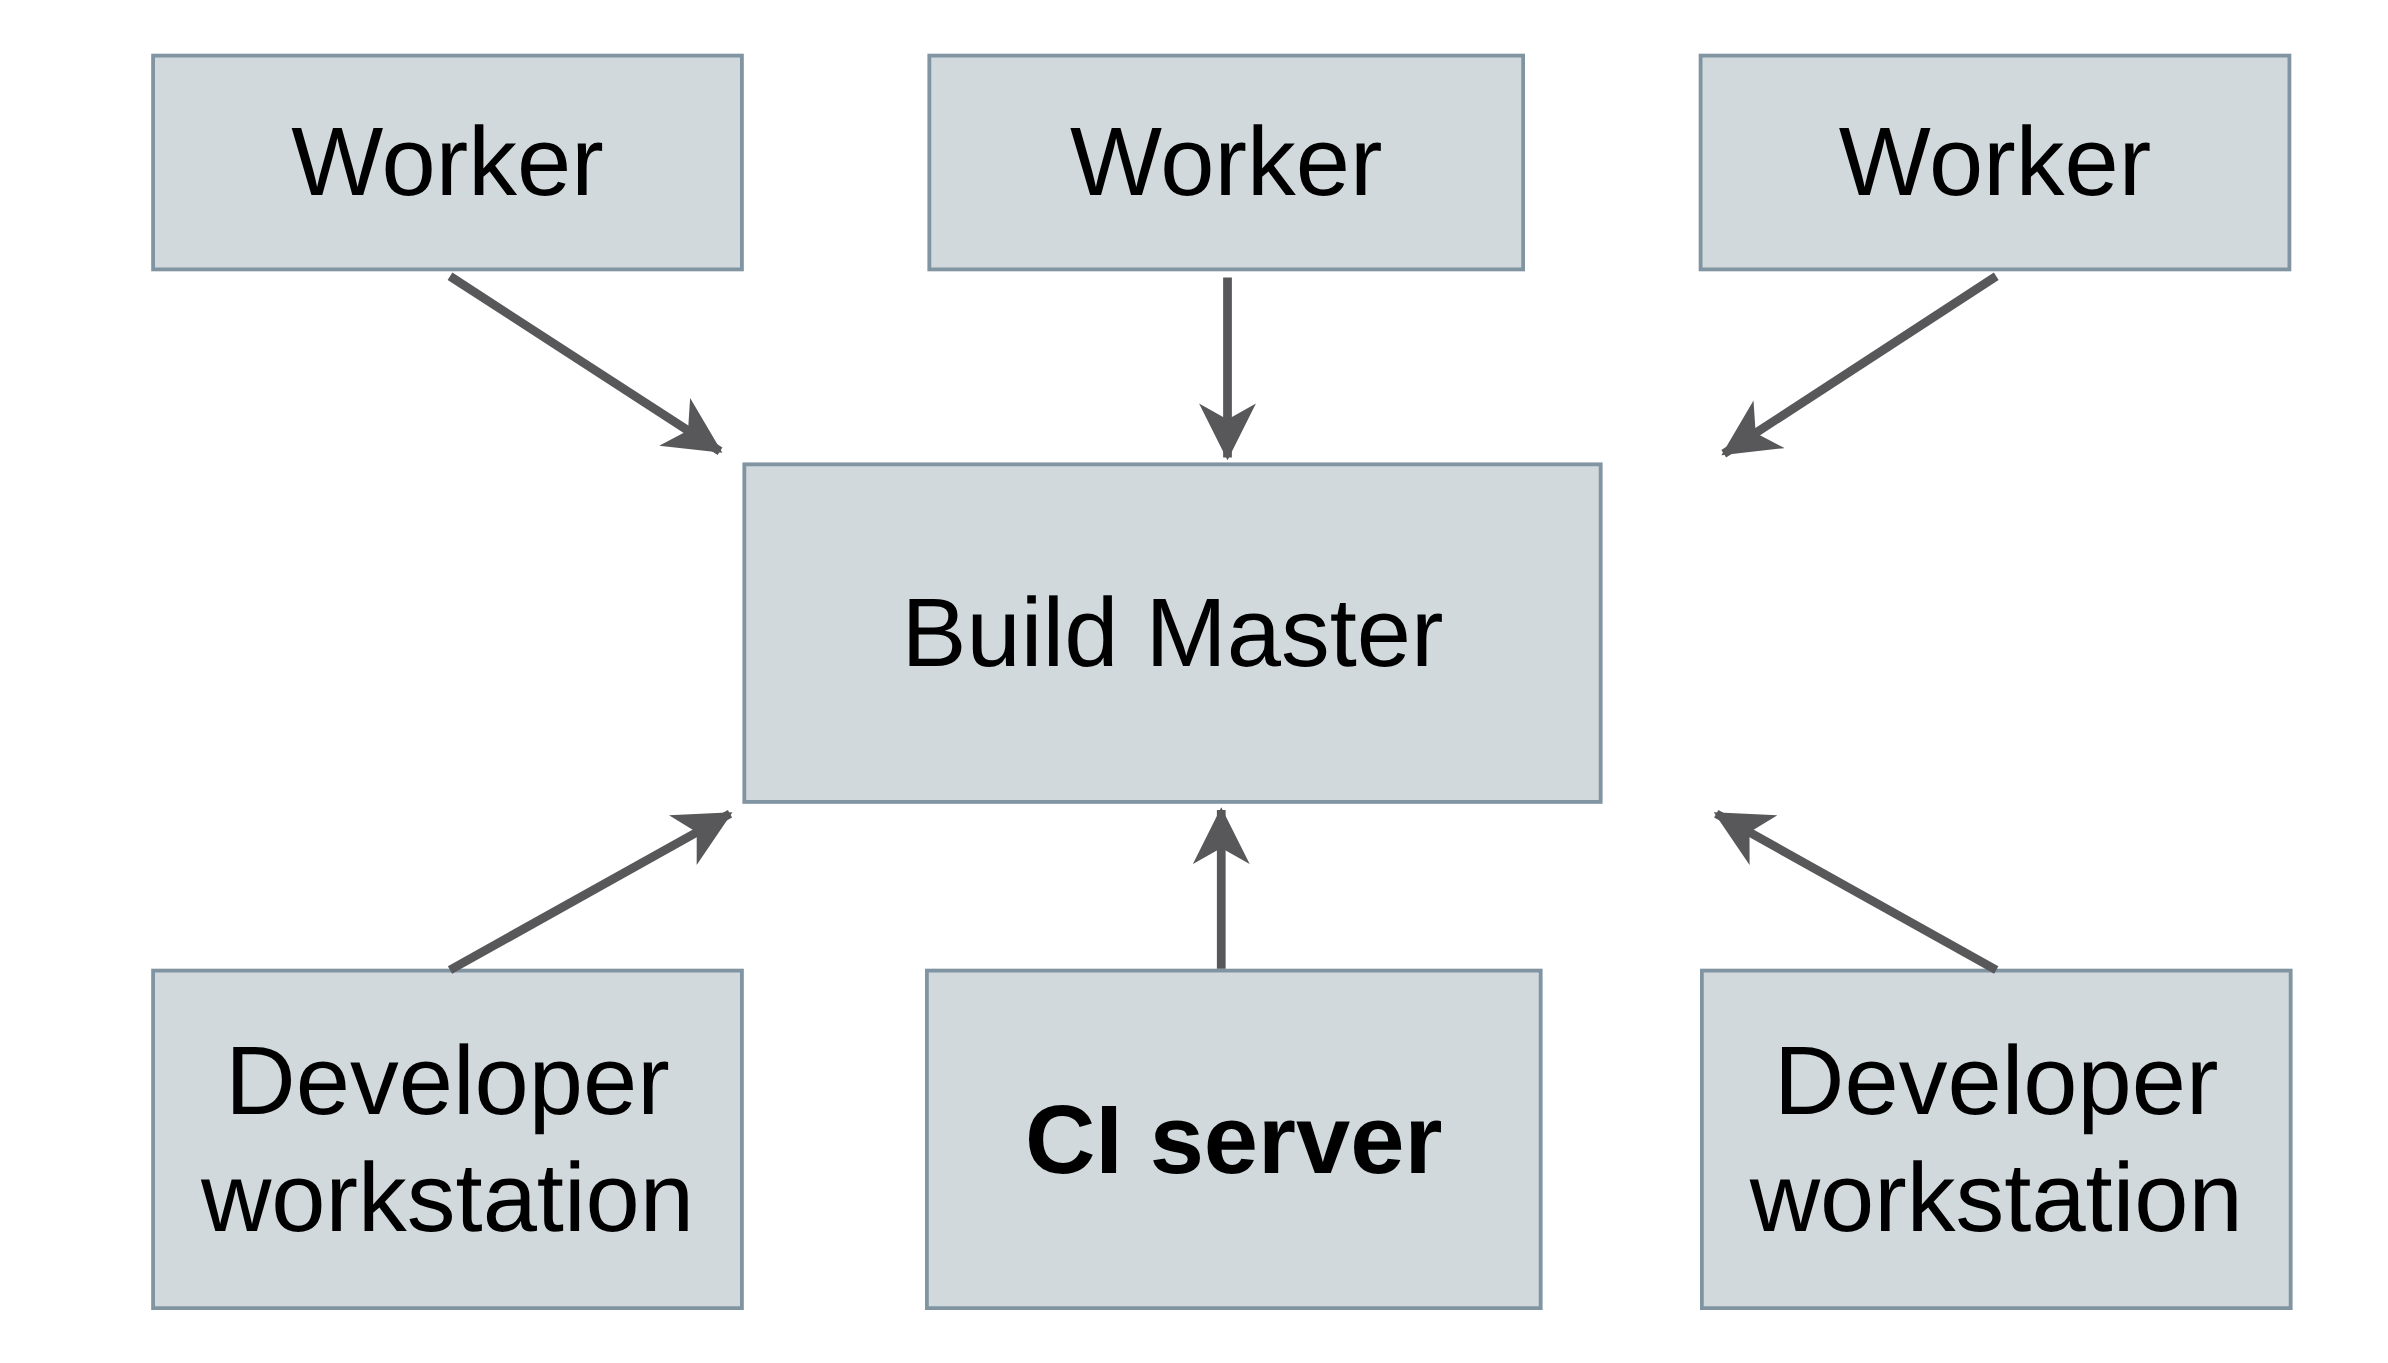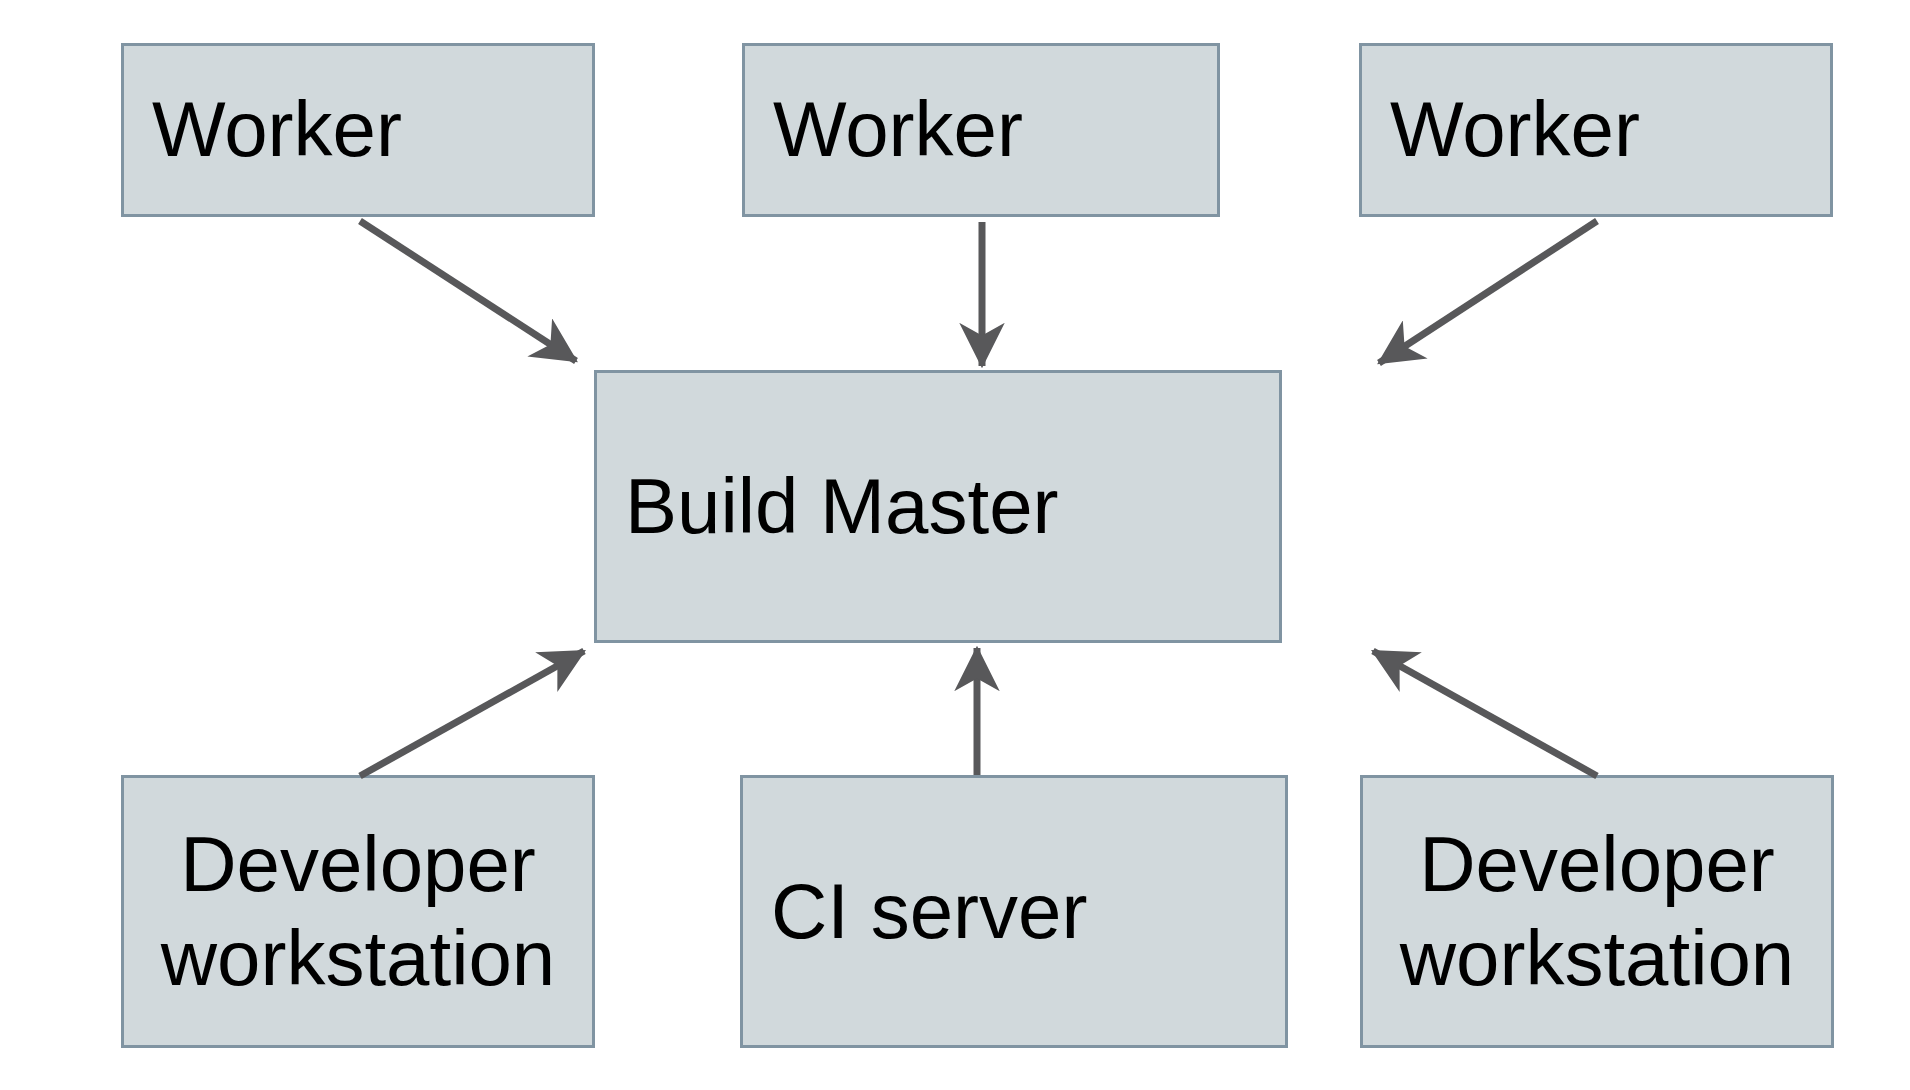--- a/index.html
+++ b/index.html
@@ -15,38 +15,38 @@
     font-family: "Liberation Sans", sans-serif;
     overflow: hidden;
   }
   .node {
     position: absolute;
     box-sizing: border-box;
     background: var(--node-fill, #d1d9dc);
     border: 3px solid var(--node-border, #8094a2);
     display: flex;
     align-items: center;
-    justify-content: flex-start;
+    justify-content: center;
     text-align: center;
   }
   .node-label {
     display: block;
     font-size: 78px;
     line-height: 1.2;
     color: var(--text-color, #000000);
     letter-spacing: 0;
     padding: 0 28px;
   }
   
   #node-worker-left    { left: 121px;  top: 43px;  width: 474px; height: 174px; }
   #node-worker-center  { left: 742px;  top: 43px;  width: 478px; height: 174px; }
   #node-worker-right   { left: 1359px; top: 43px;  width: 474px; height: 174px; }
   #node-build-master   { left: 594px;  top: 370px; width: 688px; height: 273px; }
   #node-dev-left       { left: 121px;  top: 775px; width: 474px; height: 273px; }
-  #node-ci-server      { left: 740px;  top: 775px; width: 548px; height: 273px; }
+  #node-ci-server      { left: 740px;  top: 775px; width: 494px; height: 273px; font-weight: bold; }
   #node-dev-right      { left: 1360px; top: 775px; width: 474px; height: 273px; }
 
   svg.arrow-layer {
     position: absolute;
     left: 0;
     top: 0;
     width: 1910px;
     height: 1090px;
     pointer-events: none;
   }

